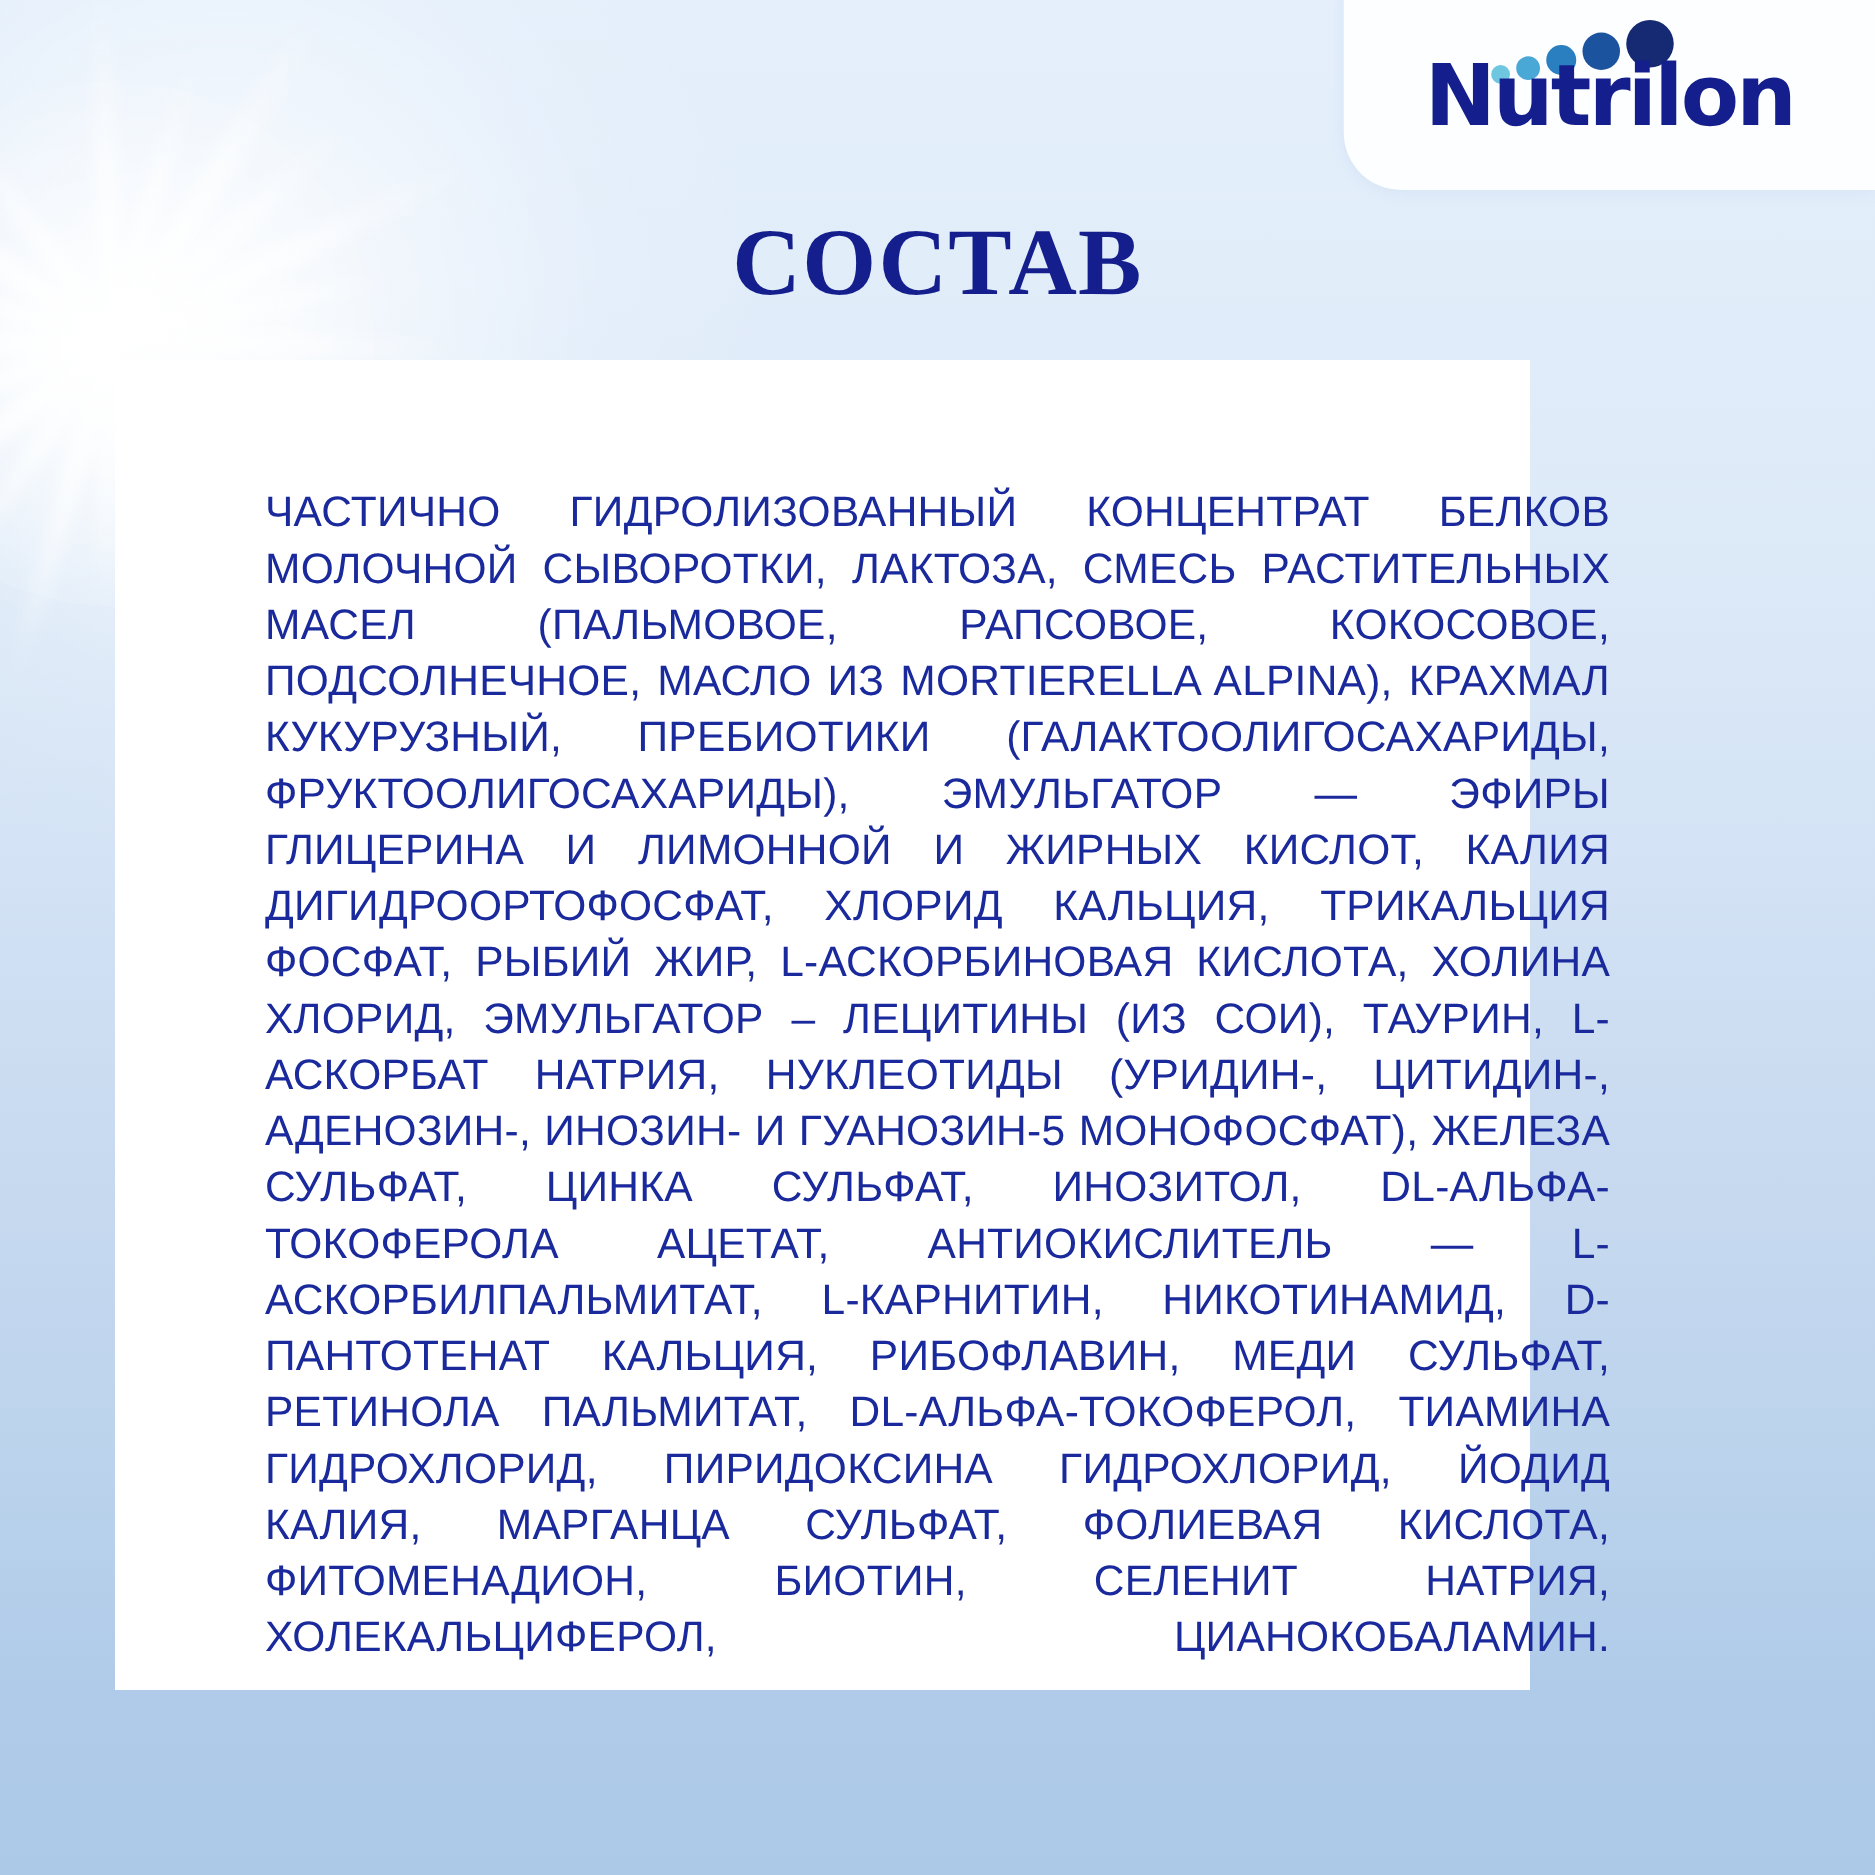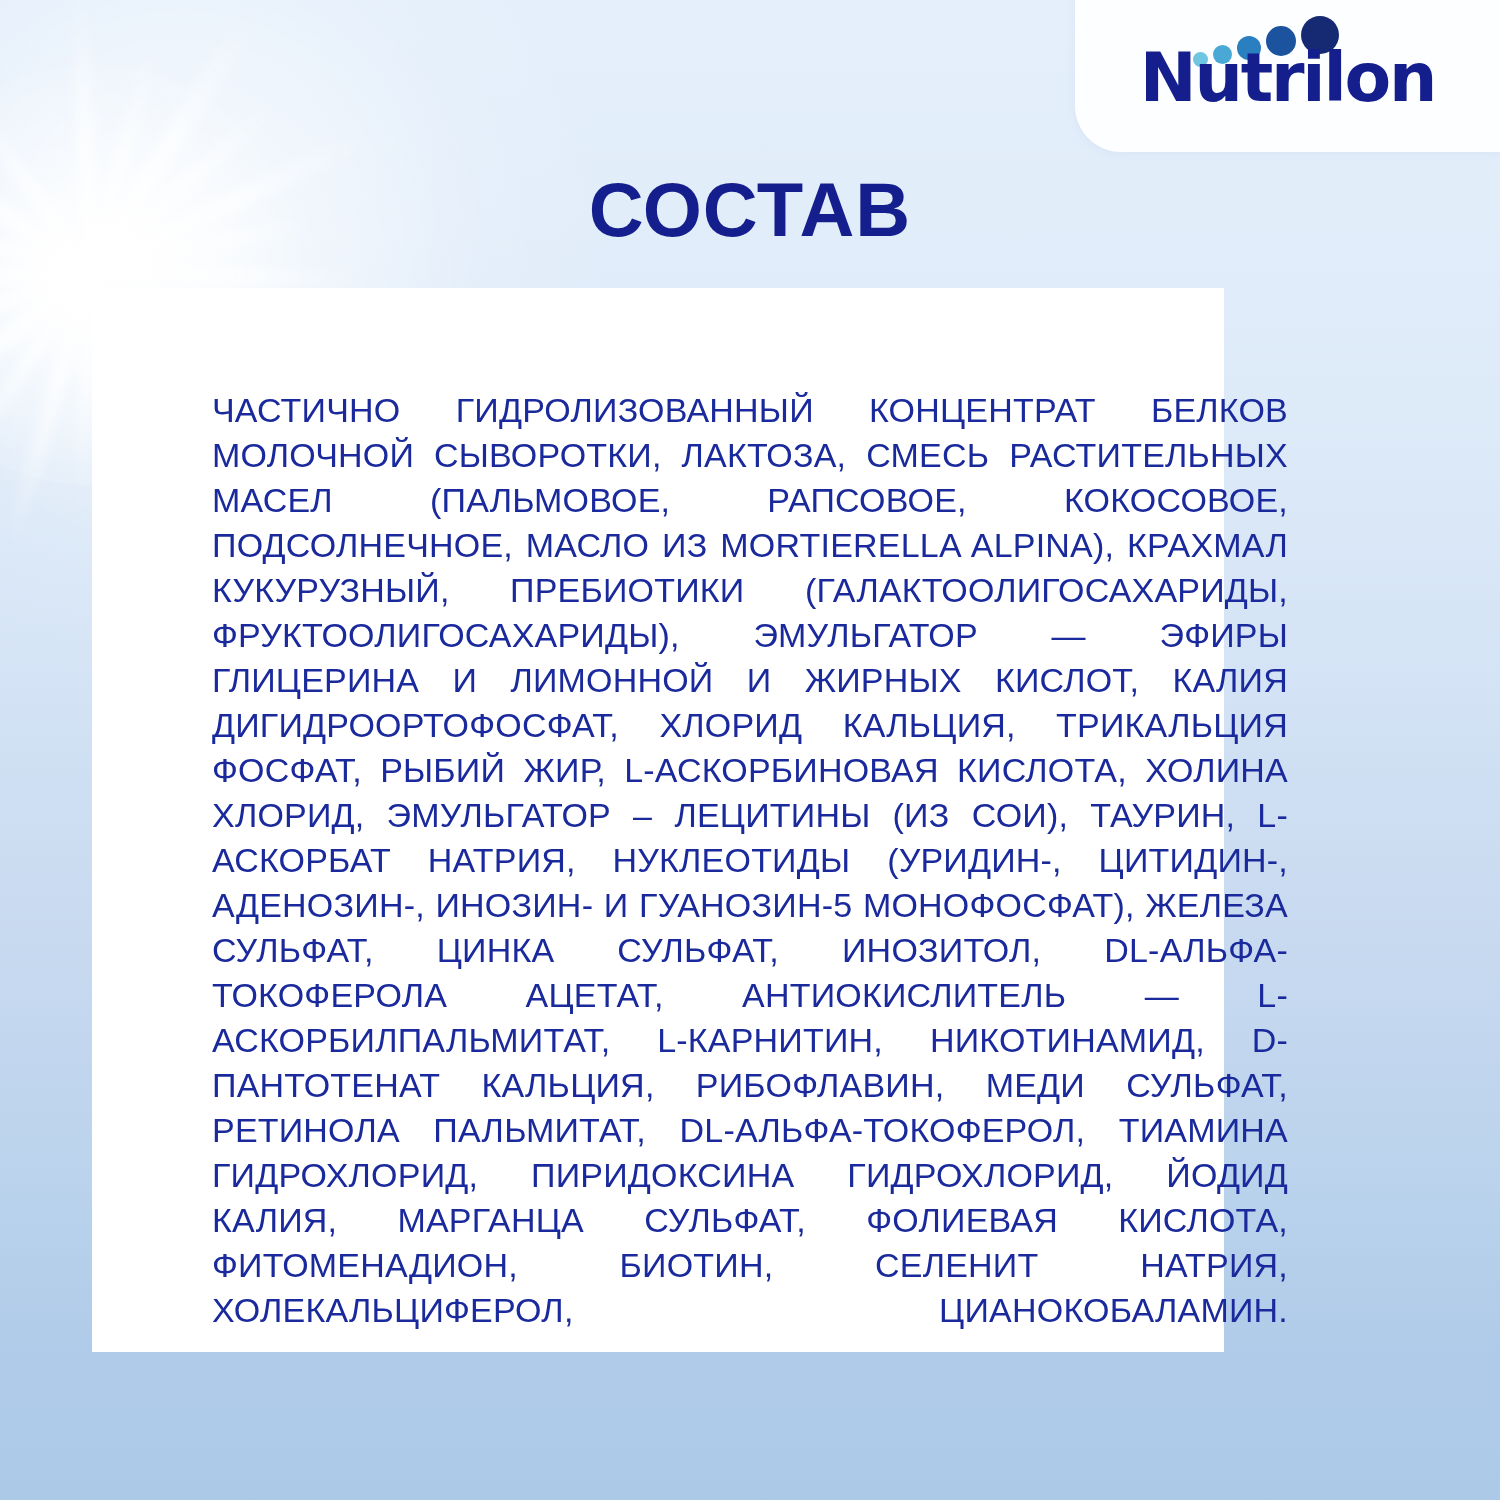--- a/index.html
+++ b/index.html
@@ -137,21 +137,21 @@
     line-height: 1;
   }
 
   
   .page-title {
     position: absolute;
     left: 0;
     top: 172px;
     width: 1500px;
     text-align: center;
-    font-family: Liberation Sans, sans-serif;
+    font-family: Liberation Serif, serif;
     font-weight: bold;
     font-size: 76px;
     letter-spacing: 1px;
     color: #141e8c;
     line-height: 1;
   }
 
   
   .content-card {
     position: absolute;

